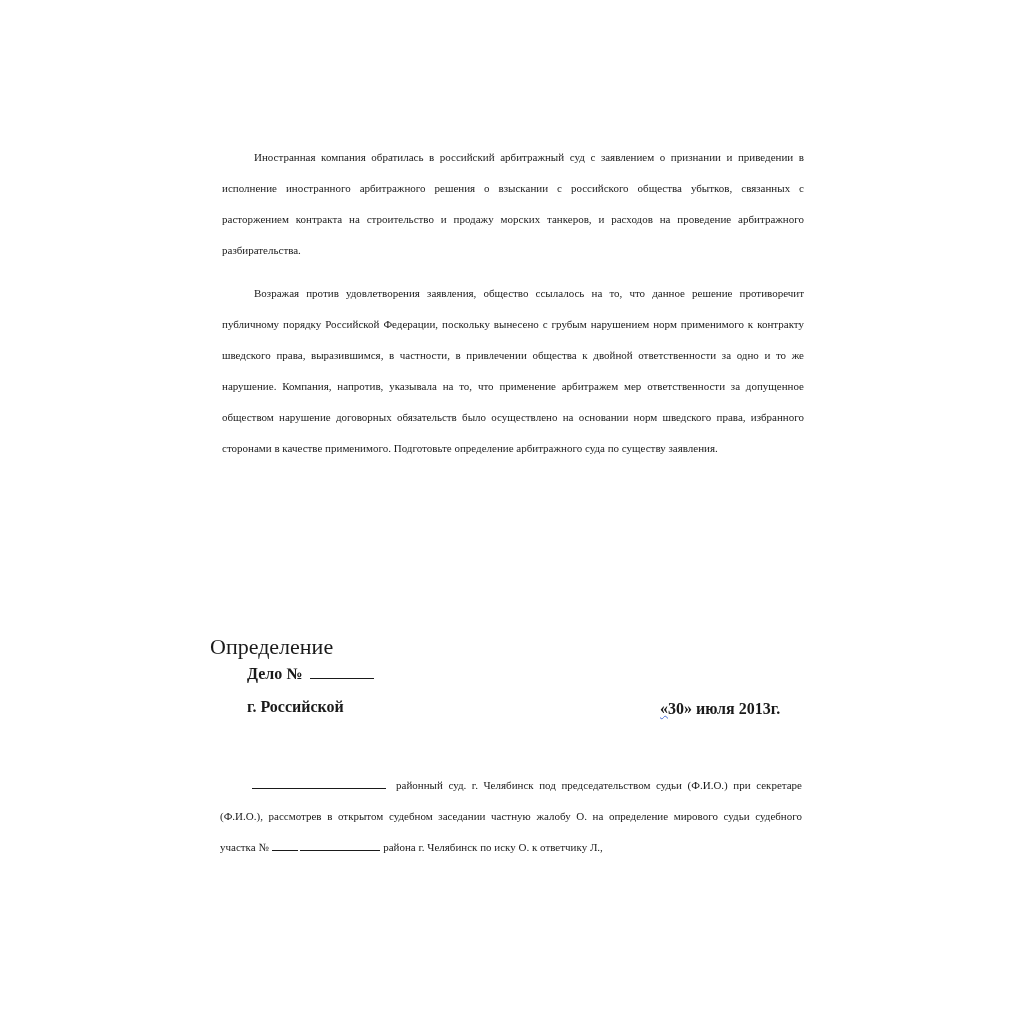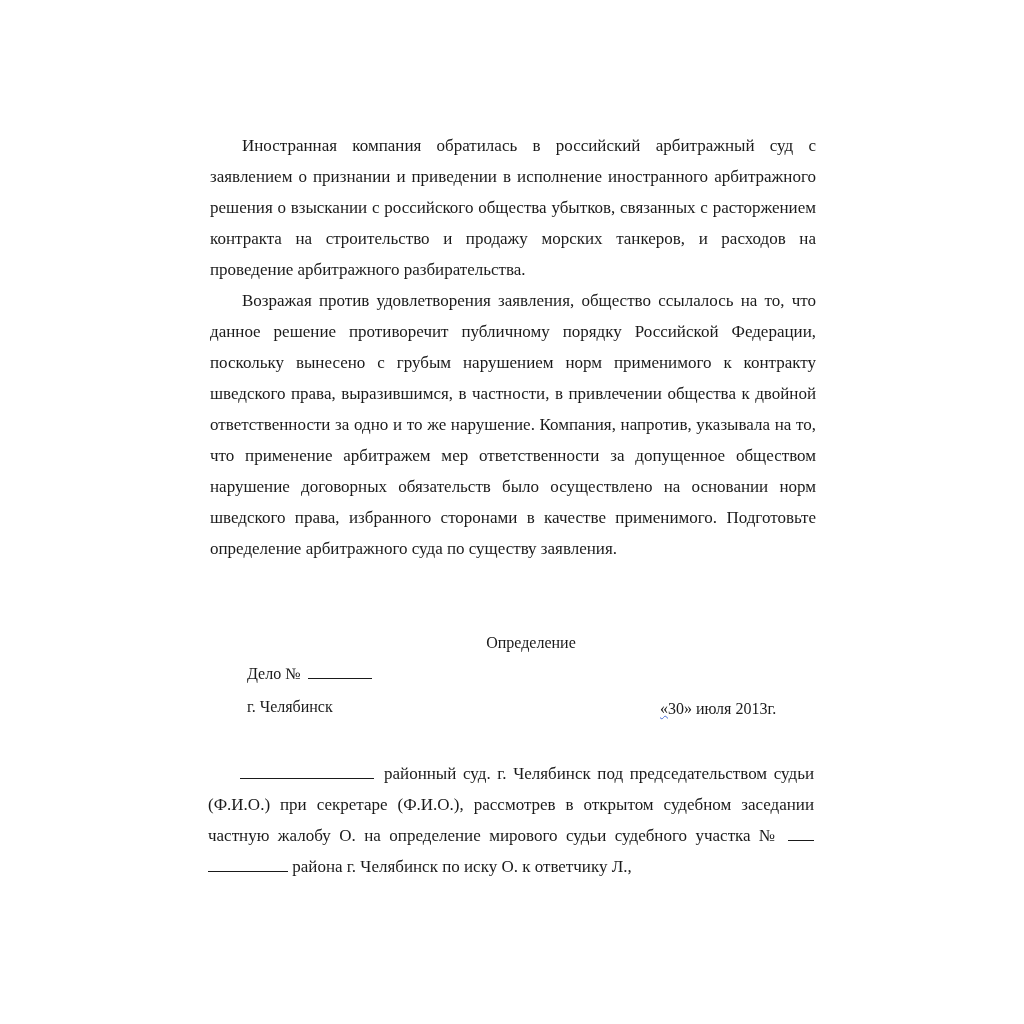--- a/index.html
+++ b/index.html
@@ -1,22 +1,22 @@
 <!DOCTYPE html>
 <html><head>
   <meta charset="utf-8">
   <style>
     html, body { margin: 0; padding: 0; background: #ffffff; }
     body { width: 1024px; height: 1024px; position: relative; overflow: hidden;
            font-family: "Liberation Serif", "DejaVu Serif", serif; color: #1a1a1a; }
     .page { position: absolute; left: 210px; top: 130px; width: 606px; }
-    .para { font-size: 17px; line-height: 31px; text-align: justify; margin: 0; text-indent: 32px; }
+    .para { font-size: 11px; line-height: 31px; text-align: justify; margin: 12px; text-indent: 32px; }
     .para.last-line-left { text-align-last: left; }
-    .title { text-align: center; font-size: 16px; position: absolute; left: 210px; width: 642px; top: 634px; }
-    .line { position: absolute; font-size: 16px; }
+    .title { font-size: 22px; position: absolute; left: 210px; width: 642px; top: 634px; }
+    .line { position: absolute; font-size: 16px; font-weight: bold; }
     .case-no { left: 247px; top: 665px; }
     .city { left: 247px; top: 698px; }
     .date { left: 660px; top: 700px; }
     .blank { display: inline-block; border-bottom: 1.5px solid #1a1a1a; vertical-align: baseline; height: 12px; }
     .squiggle { text-decoration: underline wavy #4a6fd6; text-decoration-thickness: 1px; }
     .body2 { position: absolute; left: 208px; top: 758px; width: 606px; }
   </style>
 </head>
 <body>
 
@@ -25,21 +25,21 @@
   <p class="para last-line-left">Возражая против удовлетворения заявления, общество ссылалось на то, что данное решение противоречит публичному порядку Российской Федерации, поскольку вынесено с грубым нарушением норм применимого к контракту шведского права, выразившимся, в частности, в привлечении общества к двойной ответственности за одно и то же нарушение. Компания, напротив, указывала на то, что применение арбитражем мер ответственности за допущенное обществом нарушение договорных обязательств было осуществлено на основании норм шведского права, избранного сторонами в качестве применимого. Подготовьте определение арбитражного суда по существу заявления.</p>
 </div>
 
 <div class="title">Определение</div>
 
 <div class="line case-no">
   <span>Дело №</span>
   <span class="blank" style="width:64px;margin-left:4px;"></span>
 </div>
 
-<div class="line city">г. Челябинск</div>
+<div class="line city">г. Российской</div>
 
 <div class="line date">
   <span class="squiggle">«</span><span>30» июля 2013г.</span>
 </div>
 
 <div class="body2">
   <p class="para last-line-left"><span class="blank" style="width:134px;margin-right:10px;"></span><span>районный суд. г. Челябинск под председательством судьи (Ф.И.О.) при секретаре (Ф.И.О.), рассмотрев в открытом судебном заседании частную жалобу О.  на определение мирового судьи судебного</span> <span>участка №</span> <span class="blank" style="width:26px;"></span> <span class="blank" style="width:80px;"></span> <span>района г. Челябинск по иску О. к ответчику Л.,</span></p>
 </div>
 
 </body></html>

